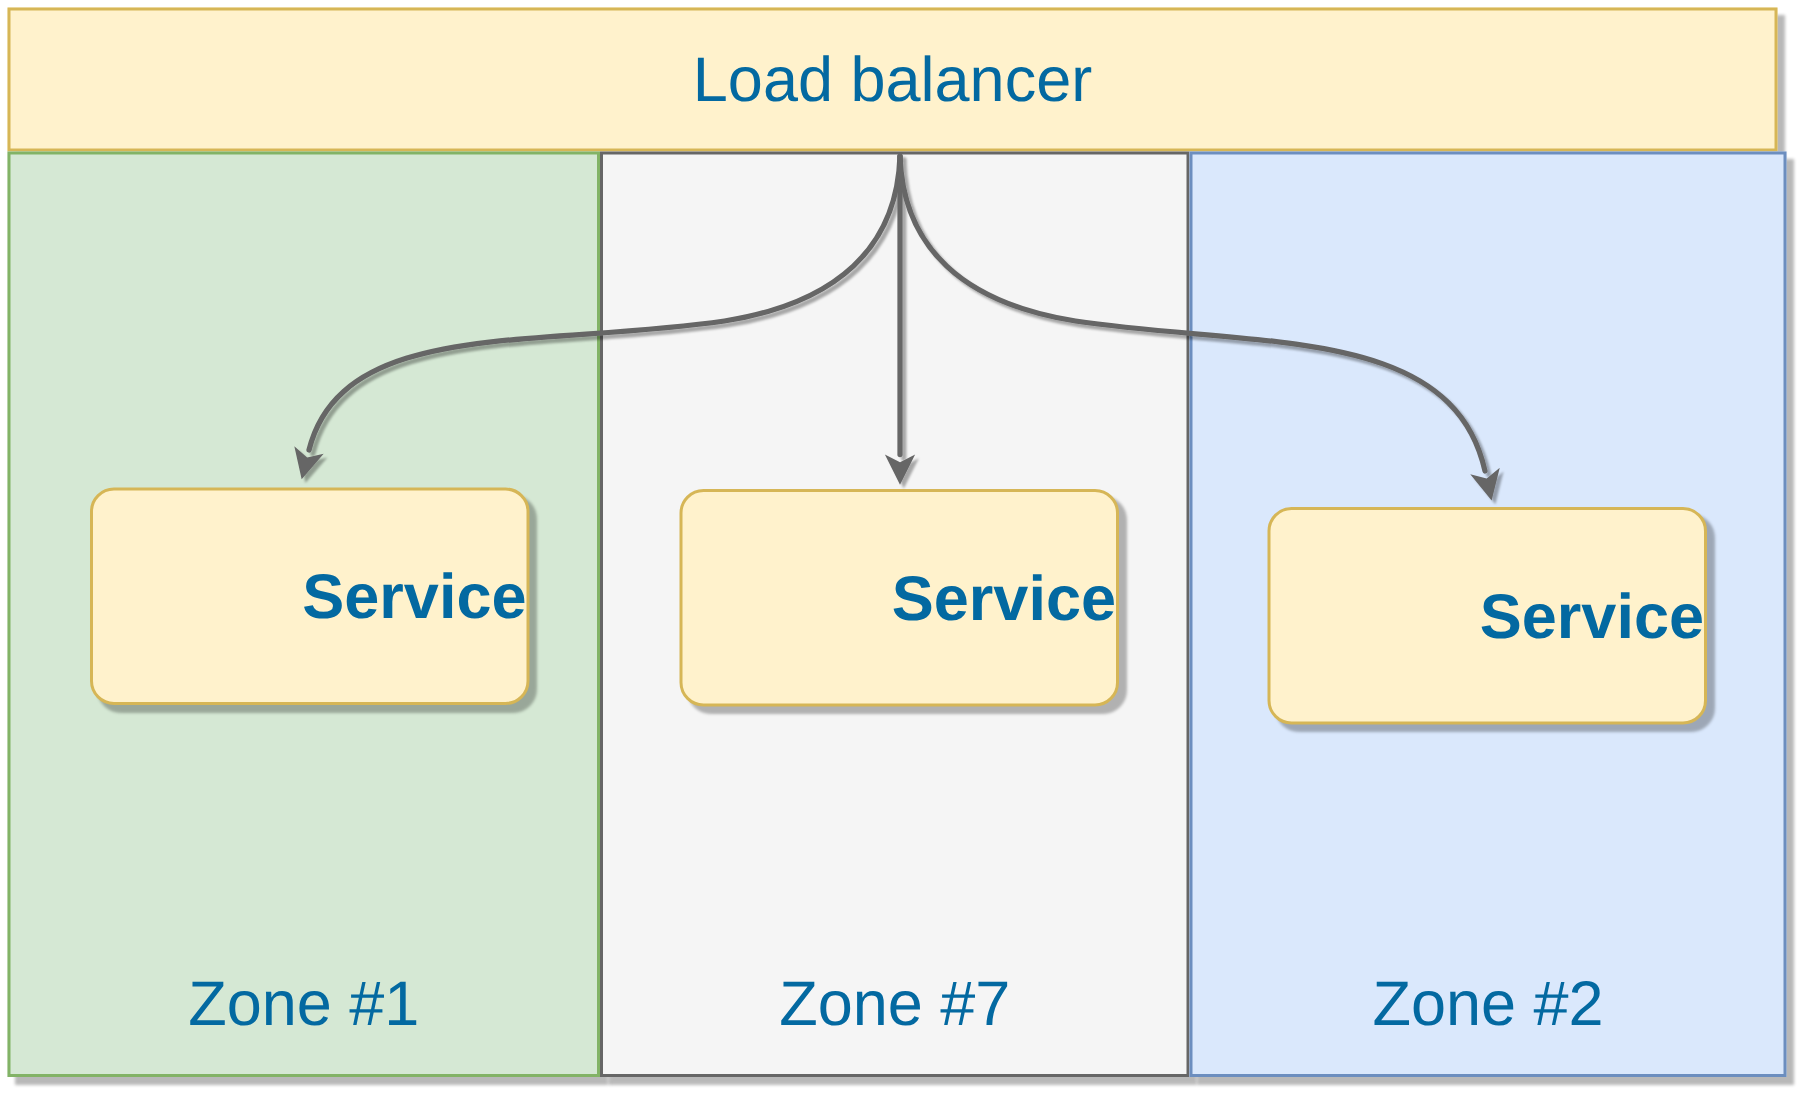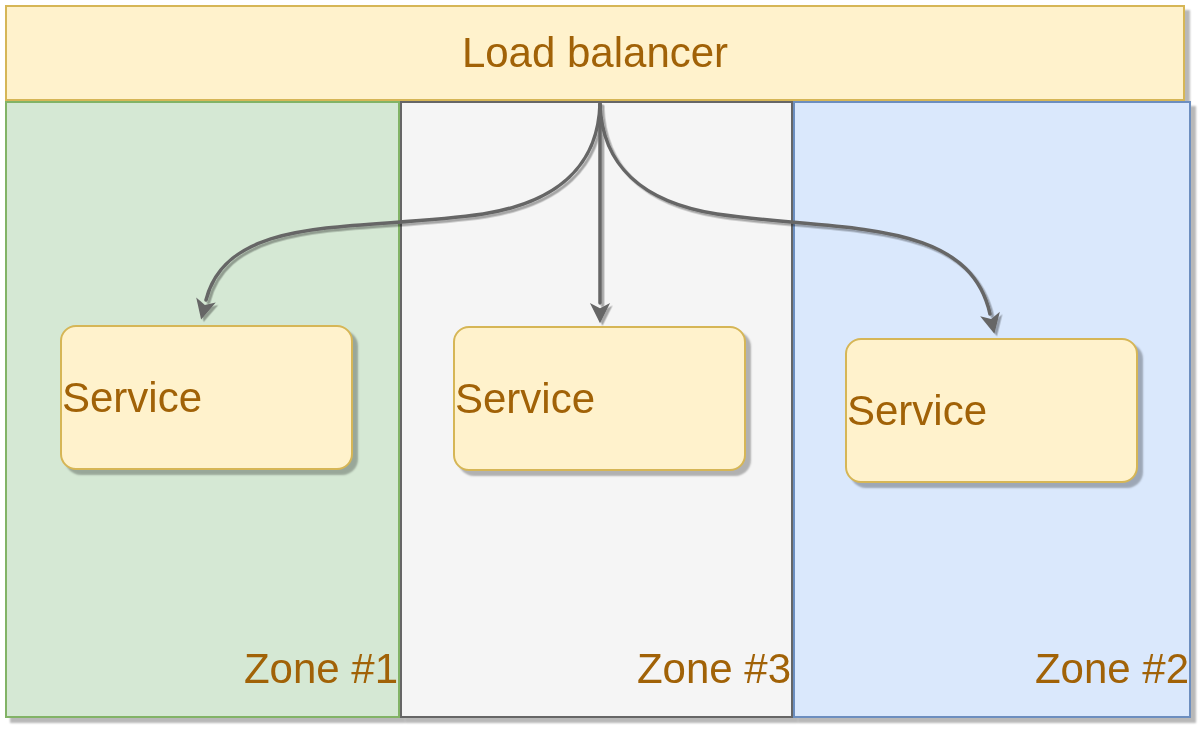--- a/index.html
+++ b/index.html
@@ -6,21 +6,21 @@
     margin: 0;
     padding: 0;
     background: #ffffff;
   }
   .canvas {
     position: relative;
     width: 1201px;
     height: 735px;
     background: #ffffff;
     font-family: "Liberation Sans", sans-serif;
-    color: #a16207;
+    color: #0369a1;
     overflow: hidden;
   }
 
   
   .lb-node {
     position: absolute;
     left: 5px;
     top: 5px;
     width: 1176px;
     height: 92px;
@@ -58,38 +58,39 @@
     left: 793px;
     width: 394px;
     background: #DAE8FC;
     border: 2px solid #6C8EBF;
   }
   .zone-label {
     position: absolute;
     left: 0;
     right: 0;
     bottom: 24px;
-    text-align: right;
+    text-align: center;
     font-size: 42px;
     line-height: 1.1;
   }
 
   
   .service-node {
     position: absolute;
     width: 289px;
     height: 141px;
     background: #FFF2CC;
     border: 2px solid #D6B656;
     border-radius: 16px;
     box-shadow: 5px 5px 2px rgba(0,0,0,0.28);
     display: flex;
     align-items: center;
-    justify-content: flex-start;
+    justify-content: flex-end;
     font-size: 42px;
+    font-weight: bold;
   }
   .zone-1 .service-node { left: 53px; top: 222px; }
   .zone-2 .service-node { left: 51px; top: 223px; }
   .zone-3 .service-node { left: 50px; top: 235px; }
 
   
   .arrows {
     position: absolute;
     left: 0;
     top: 0;
@@ -112,21 +113,21 @@
     <div class="service-node">
       <span>Service</span>
     </div>
     <div class="zone-label">Zone #1</div>
   </div>
 
   <div class="zone zone-2">
     <div class="service-node">
       <span>Service</span>
     </div>
-    <div class="zone-label">Zone #3</div>
+    <div class="zone-label">Zone #7</div>
   </div>
 
   <div class="zone zone-3">
     <div class="service-node">
       <span>Service</span>
     </div>
     <div class="zone-label">Zone #2</div>
   </div>
 
   <svg class="arrows" viewBox="0 0 1201 735" xmlns="http://www.w3.org/2000/svg">

